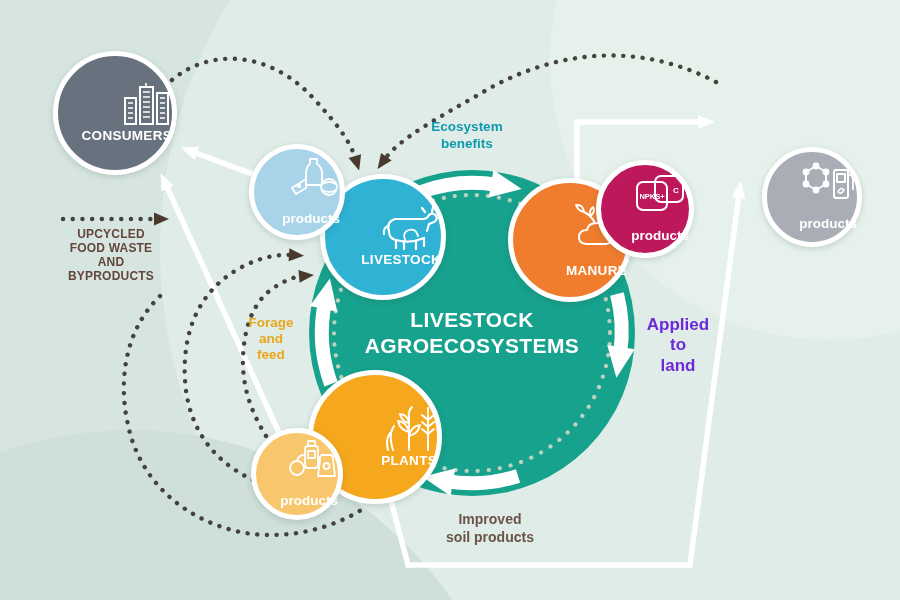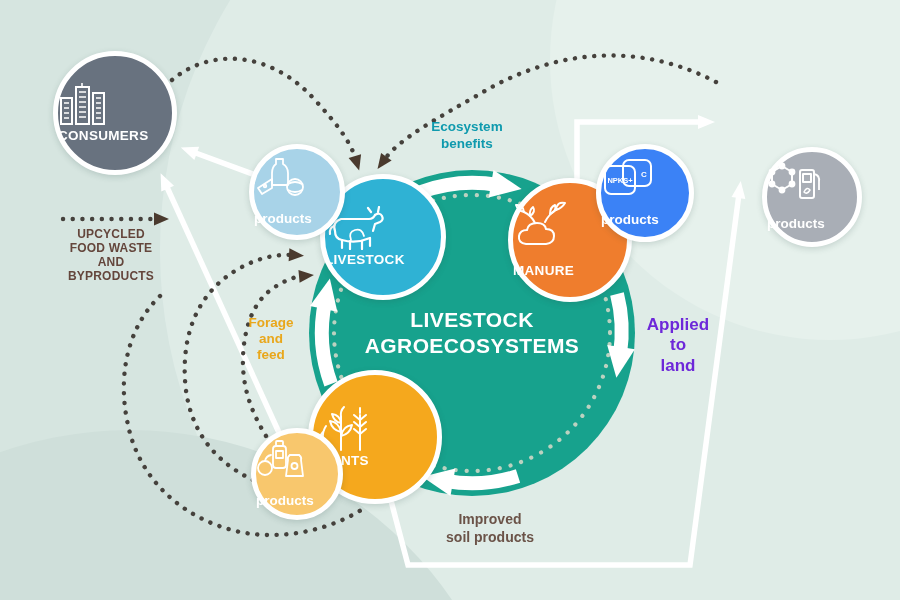--- a/index.html
+++ b/index.html
@@ -10,33 +10,33 @@
   #deco2{left:550px;top:-220px;width:560px;height:560px;background:#e6f1ec;}
   #deco3{left:-260px;top:430px;width:780px;height:780px;background:#cfdfda;}
   svg.layer{position:absolute;left:0;top:0;}
   #connector-layer{z-index:1;}
   #cycle-layer{z-index:3;}
   #center-circle{position:absolute;left:309px;top:170px;width:326px;height:326px;border-radius:50%;
     background:#17a28d;z-index:2;display:flex;align-items:center;justify-content:center;}
   #center-title{color:#fff;font-weight:bold;font-size:21px;letter-spacing:.4px;text-align:center;
     line-height:1.25;white-space:pre-line;}
   .node{position:absolute;border-radius:50%;border:5px solid #fff;box-sizing:border-box;z-index:4;
-    display:flex;flex-direction:column;align-items:flex-start;justify-content:center;
+    display:flex;flex-direction:column;align-items:flex-end;justify-content:center;
     box-shadow:0 2px 6px rgba(40,70,65,.18);}
   .node .lbl{color:#fff;font-weight:bold;text-align:center;line-height:1.12;white-space:pre-line;}
   .big .lbl{font-size:13.5px;letter-spacing:.3px;margin-top:2px;}
   .small .lbl{font-size:13.5px;margin-top:14px;}
   #node-consumers{left:53px;top:51px;width:124px;height:124px;background:#68727f;}
   #node-livestock{left:320px;top:174px;width:126px;height:126px;background:#2fb2d4;}
   #node-manure{left:508px;top:178px;width:124px;height:124px;background:#ef7d2d;gap:14px;}
   #node-soil{left:513px;top:376px;width:124px;height:124px;background:#6d5748;}
   #node-plants{left:308px;top:370px;width:134px;height:134px;background:#f5a81d;}
   #node-biorefining{left:715px;top:47px;width:130px;height:130px;background:#68727f;}
   #node-livestock-products{left:249px;top:144px;width:96px;height:96px;background:#a8d3e8;}
-  #node-manure-products{left:596px;top:144px;width:98px;height:98px;background:#3b82f6;}
+  #node-manure-products{left:596px;top:160px;width:98px;height:98px;background:#be185d;}
   #node-biorefining-products{left:762px;top:147px;width:100px;height:100px;background:#a9aeb6;}
   #node-plants-products{left:251px;top:428px;width:92px;height:92px;background:#f8c76d;}
   .flow{position:absolute;z-index:5;font-weight:bold;text-align:center;white-space:pre-line;line-height:1.25;}
   #flow-ecosystem{left:397px;top:119px;width:140px;font-size:13.5px;color:#0f9aae;}
   #flow-forage{left:221px;top:315px;width:100px;font-size:13.5px;color:#e9a71b;line-height:1.2;}
   #flow-applied{left:628px;top:315px;width:100px;font-size:17px;color:#6d28d9;line-height:1.2;}
   #flow-improved{left:420px;top:511px;width:140px;font-size:14px;color:#6b5348;}
   #flow-upcycled{left:34px;top:227px;width:154px;font-size:12px;color:#64463c;line-height:1.18;letter-spacing:.2px;}
   .ic{display:block;}
 </style>

